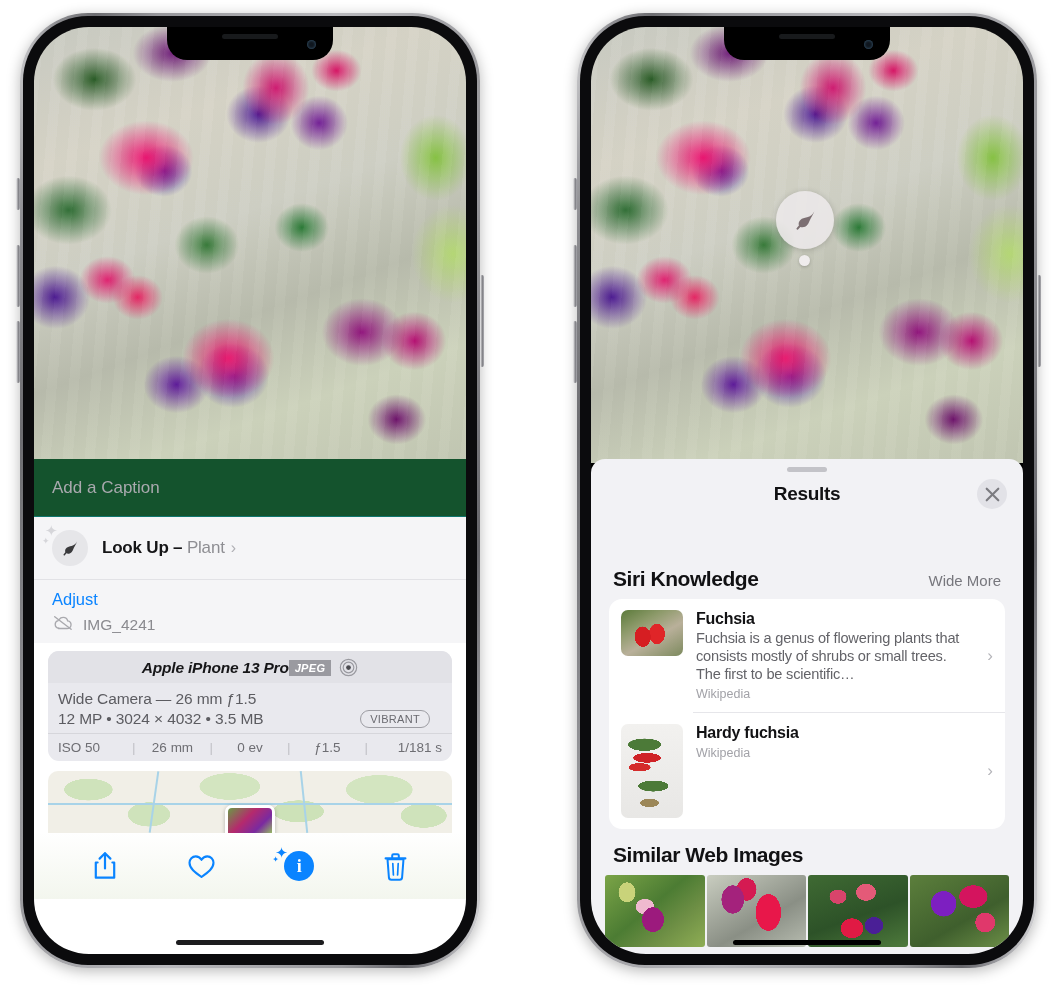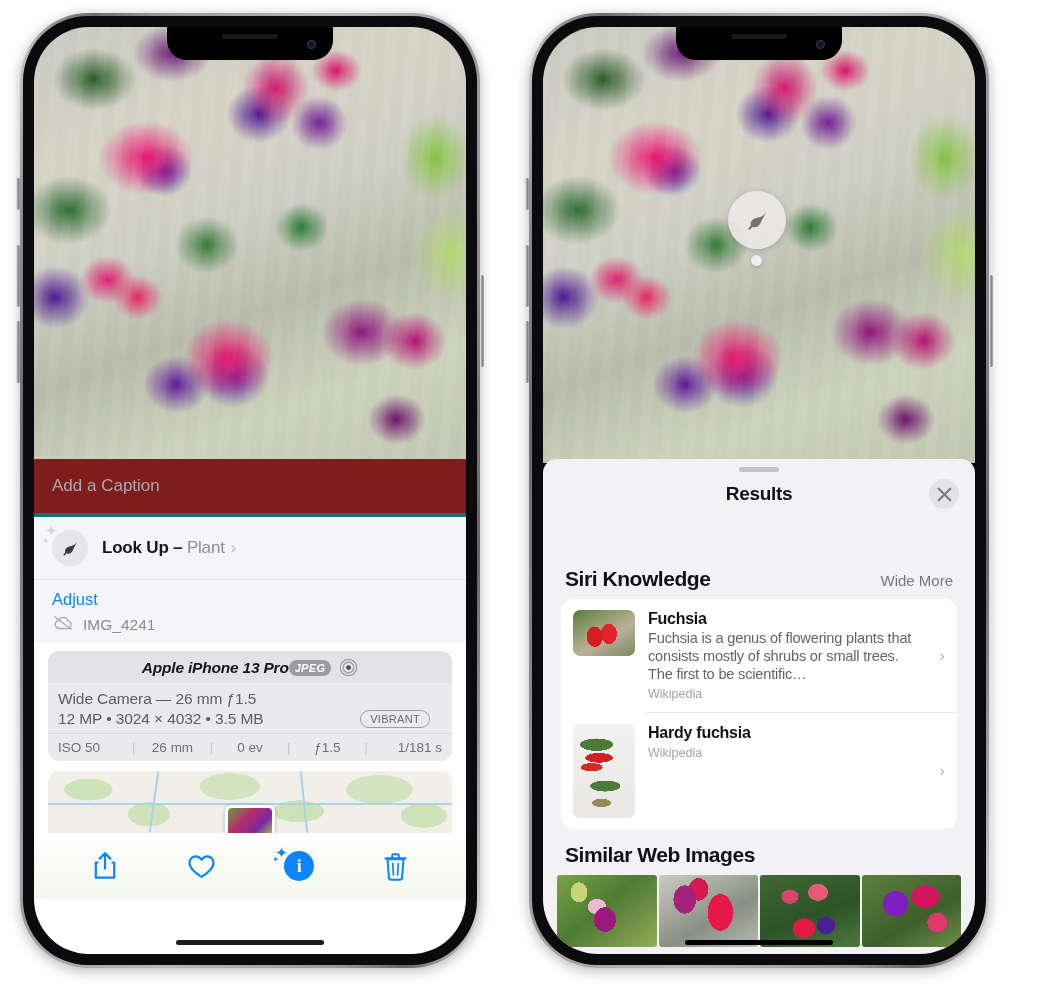--- a/index.html
+++ b/index.html
@@ -28,21 +28,21 @@
     position: relative;
   }
   .screen {
     position: relative;
     width: 100%; height: 100%;
     border-radius: 55px;
     overflow: hidden;
     background: #000;
   }
   #phone-left { left: 20px; top: 13px; }
-  #phone-right { left: 529px; top: 13px; }
+  #phone-right { left: 577px; top: 13px; }
 
   
   .notch {
     position: absolute; top: 0; left: 50%;
     transform: translateX(-50%);
     width: 166px; height: 33px;
     background: #000;
     border-radius: 0 0 20px 20px;
     z-index: 40;
   }
@@ -133,22 +133,22 @@
   .info-sheet {
     position: absolute; left: 0; right: 0; bottom: 0;
     background: #ffffff;
     z-index: 30;
     display: flex; flex-direction: column;
   }
   .caption-field {
     height: 58px; display: flex; align-items: center;
     padding: 0 18px;
     font-size: 17px; color: #a9a9ae;
-    background: #7f1d1d;
-    border-bottom: 4px solid #0f766e;
+    background: #14532d;
+    border-bottom: 1px solid #0f766e;
   }
   .lookup-row {
     background: #f5f5f7;
     height: 62px;
     display: flex; align-items: center;
     padding: 0 18px;
     position: relative;
   }
   .lookup-icon-wrap { position: relative; width: 36px; height: 36px; margin-right: 14px; }
   .lookup-circle {
@@ -185,21 +185,21 @@
     display: flex; align-items: center; justify-content: center;
     padding: 7px 10px 6px 10px;
     background: #e2e2e7;
     font-style: italic;
   }
   .exif-model { font-size: 15.5px; font-weight: 700; color: #161618; letter-spacing: -0.2px; }
   .exif-head-right { display: flex; align-items: center; gap: 8px; }
   .badge-jpeg {
     background: #9a9aa0; color: #fff;
     font-size: 11px; font-weight: 700;
-    padding: 2px 6px; border-radius: 8px; letter-spacing: .3px;
+    padding: 2px 6px; border-radius: 0; letter-spacing: .3px;
   }
   .raw-dot { width: 19px; height: 19px; }
   .exif-body { padding: 7px 22px 5px 10px; }
   .exif-line { font-size: 15.5px; color: #5c5c61; letter-spacing: -0.1px; }
   .exif-line2row { display:flex; align-items:center; justify-content: space-between; margin-top: 2px; }
   .badge-vibrant {
     border: 1px solid #9d9da3; color: #6a6a70;
     font-size: 11px; font-weight: 500;
     padding: 2px 9px; border-radius: 9px; letter-spacing: .3px;
   }

